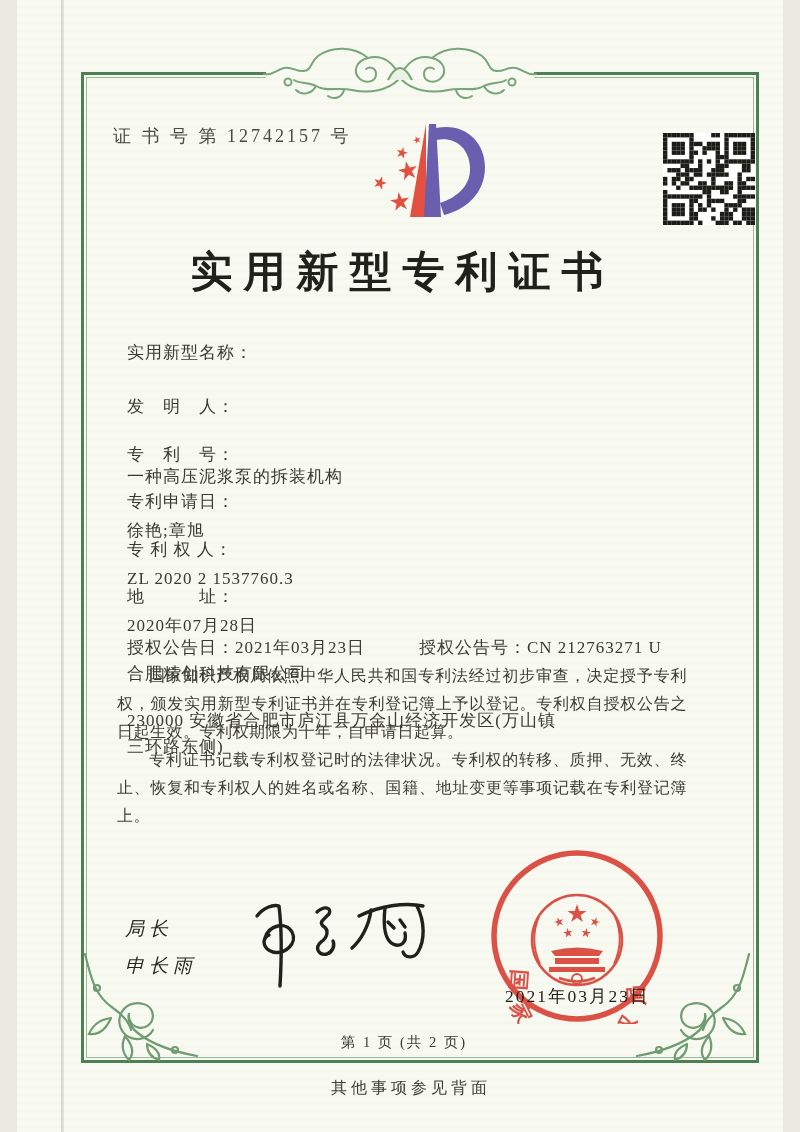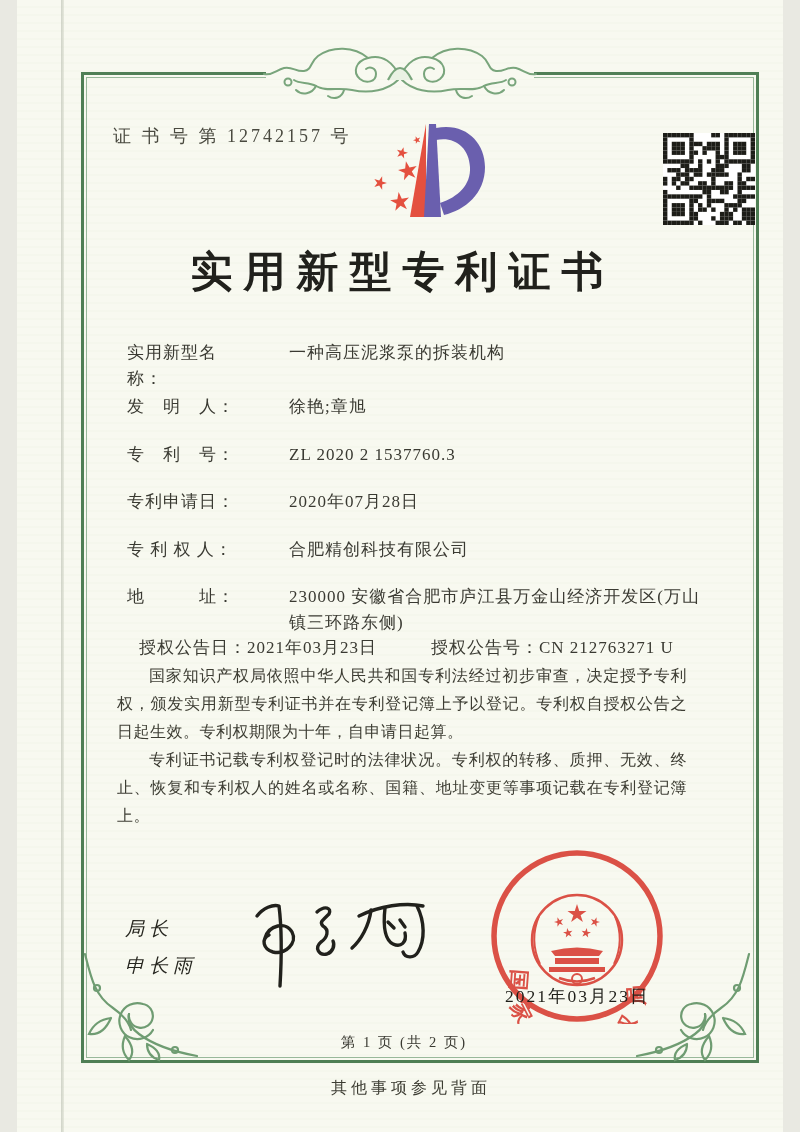--- a/index.html
+++ b/index.html
@@ -25,28 +25,28 @@
 
   .cert-no { position:absolute; left:96px; top:124px; font-size:18px; letter-spacing:3px;
     color:#4a4a40; }
   .logo { position:absolute; left:338px; top:114px; width:135px; height:112px; }
   .qr { position:absolute; left:646px; top:133px; width:92px; height:92px; }
 
   .title { position:absolute; left:0; right:0; top:244px; text-align:center;
     font-size:42px; font-weight:600; letter-spacing:11px; padding-left:5px; color:#21211c; }
 
   .fields { position:absolute; left:110px; top:338px; right:70px; font-size:17px; color:#3a3a32; }
-  .frow { position:absolute; left:0; right:0; display:flex; line-height:26px; }
+  .frow { position:absolute; left:0; right:0; display:flex; line-height:26px;flex-direction:column; }
   .frow .lb { flex:0 0 124px; letter-spacing:1px; }
-  .frow .vl { flex:0 1 auto; letter-spacing:1px;margin-left:38px; }
+  .frow .vl { flex:0 1 auto; letter-spacing:1px; }
   .frow.r1{top:2px}.frow.r2{top:56px}.frow.r3{top:104px}.frow.r4{top:151px}
   .frow.r5{top:199px}.frow.r6{top:246px}
   .frow.r6 .vl{max-width:432px;}
   .grant { position:absolute; left:110px; top:636px; right:70px; font-size:17px;
-    color:#3a3a32; letter-spacing:1px;margin-left:12px; }
+    color:#3a3a32; letter-spacing:1px; }
   .grant .g2 { position:absolute; left:292px; top:0; }
 
   .paras { position:absolute; left:100px; right:96px; top:662px; font-size:16px;
     line-height:28px; color:#3d3d33; letter-spacing:.5px; text-align:justify; }
   .paras p { text-indent:2em; }
 
   .signer { position:absolute; left:108px; top:910px; font-size:19px; letter-spacing:5px;
     color:#26261f; line-height:37px;font-style:italic; }
   .signature { position:absolute; left:192px; top:882px; width:222px; height:115px; z-index:4; }
   .seal { position:absolute; left:472px; top:848px; width:176px; height:176px; z-index:2; opacity:.93; }

